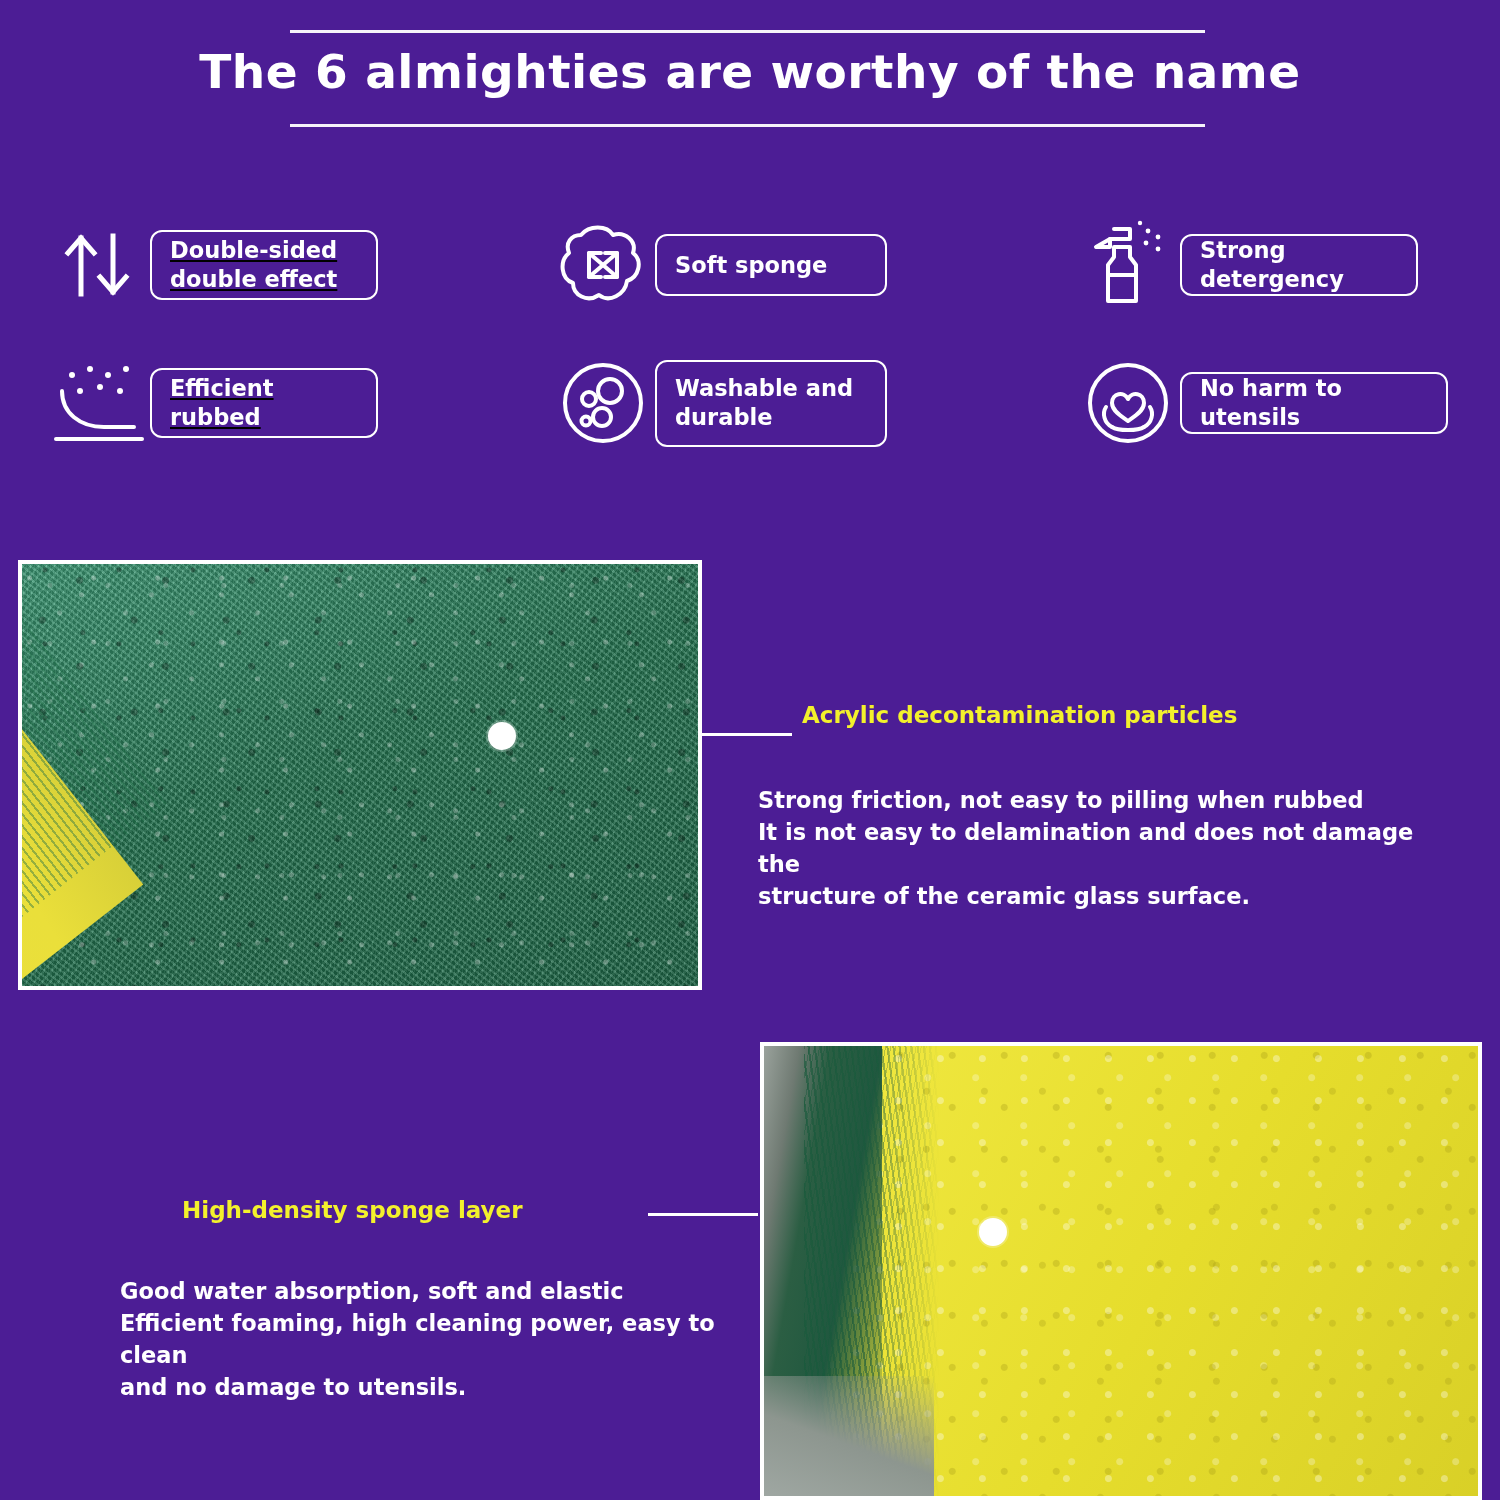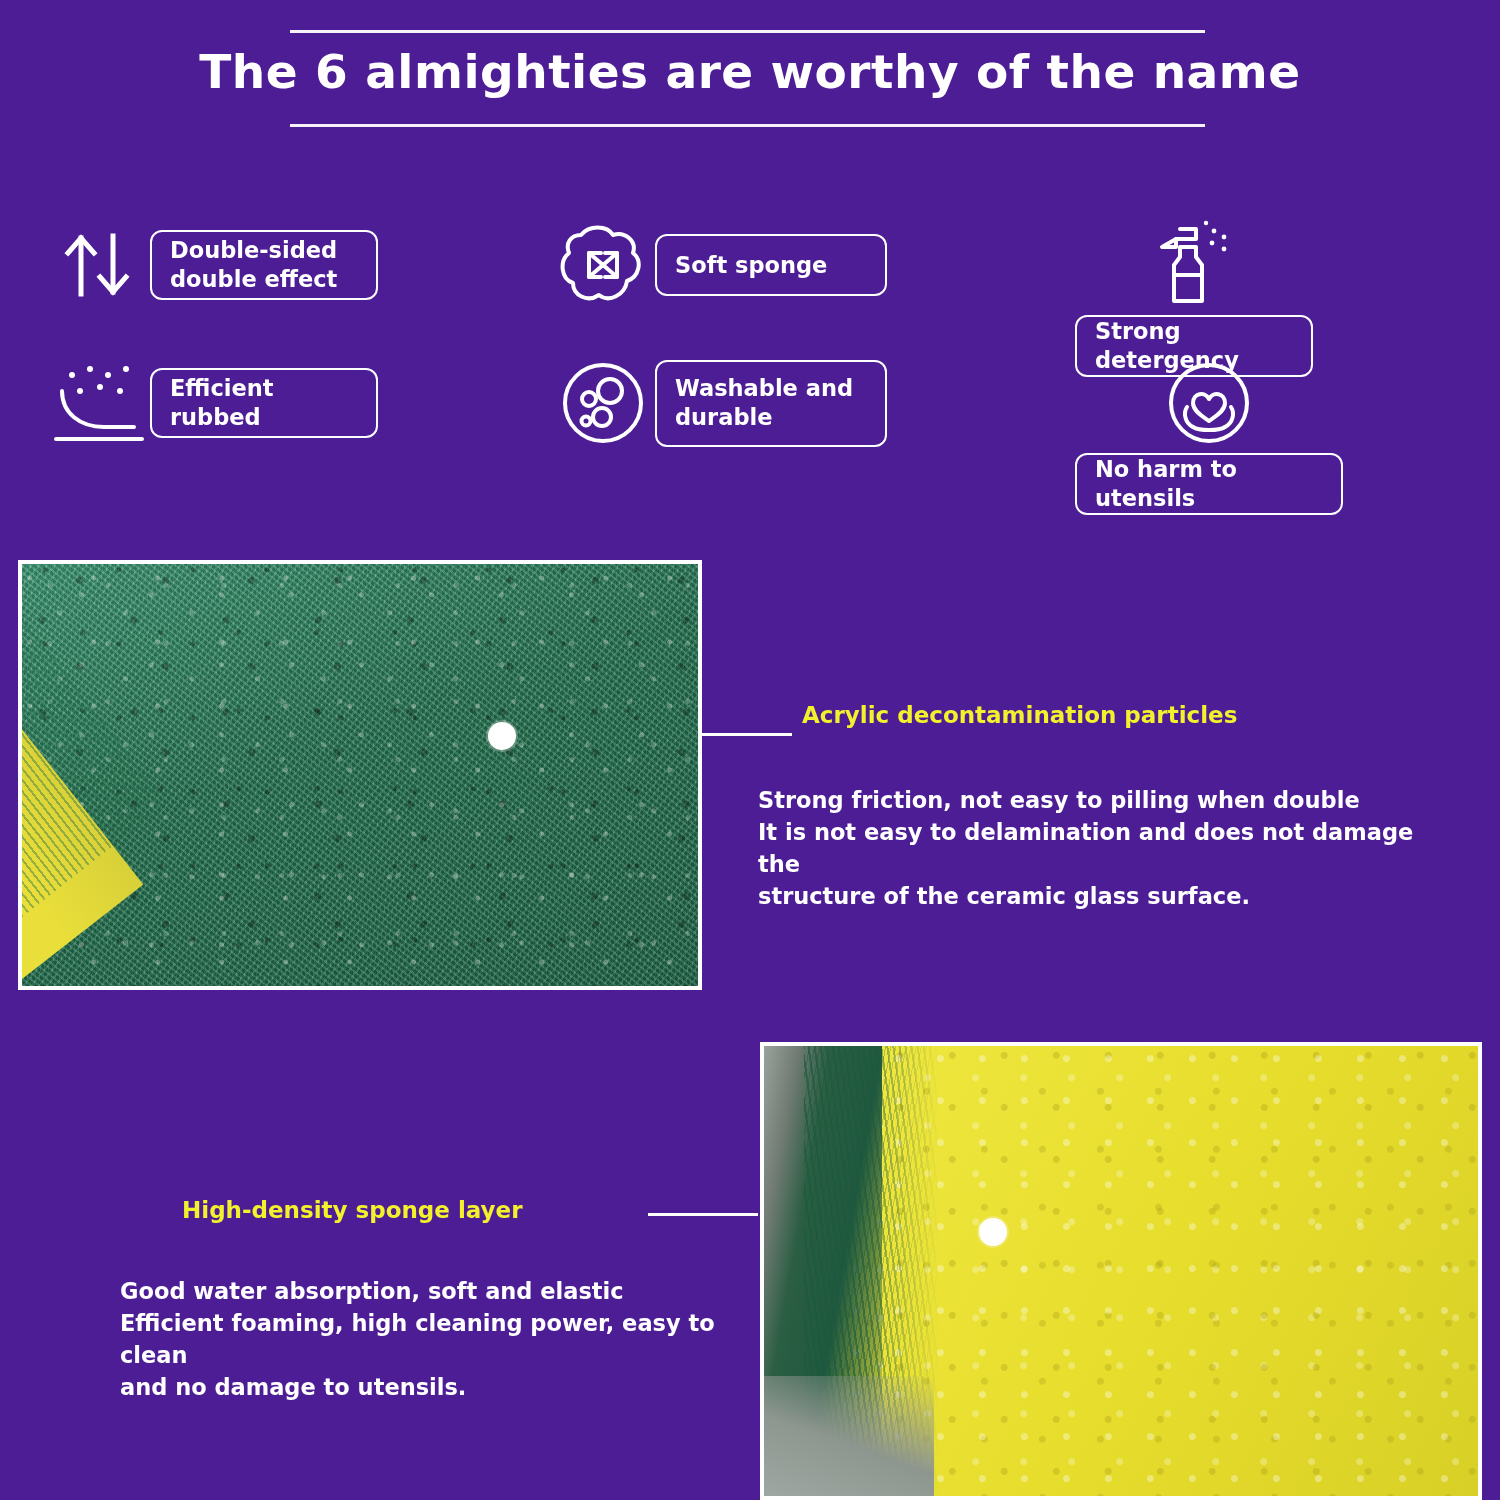--- a/index.html
+++ b/index.html
@@ -79,23 +79,23 @@
     padding: 12px 18px;
     text-align: left;
     white-space: pre-line;
     font-family: "DejaVu Sans", sans-serif;
     box-sizing: border-box;
     display: flex;
     align-items: center;
   }
 
   
-  .c1 { left: 45px; }
+  .c1 { left: 45px; text-decoration: underline; }
   .c2 { left: 550px; }
-  .c3 { left: 1075px; flex-direction: column; }
+  .c3 { left: 1075px; }
   .r1 { top: 20px; }
   .r2 { top: 158px; }
 
   .pill.w1 { width: 228px; height: 70px; }
   .pill.w2 { width: 232px; height: 62px; }
   .pill.w3 { width: 238px; height: 62px; }
   .pill.w4 { width: 228px; height: 70px; }
   .pill.w5 { width: 232px; height: 87px; }
   .pill.w6 { width: 268px; height: 62px; }
 
@@ -346,21 +346,21 @@
 
   <div class="photo photo-top">
     <div class="scour"></div>
     <div class="yellow-edge"></div>
     <div class="fuzz"></div>
     <div class="dot" style="left:466px; top:158px;"></div>
   </div>
 
   <div class="leader" style="left:702px; top:733px; width:90px;"></div>
   <div class="callout-title" style="left:802px; top:702px;">Acrylic decontamination particles</div>
-  <div class="callout-body" style="left:758px; top:785px; width:700px;">Strong friction, not easy to pilling when double
+  <div class="callout-body" style="left:758px; top:785px; width:700px;">Strong friction, not easy to pilling when rubbed
 It is not easy to delamination and does not damage the
 structure of the ceramic glass surface.</div>
 
   <div class="photo photo-bottom">
     <div class="sponge"></div>
     <div class="sponge-green-edge"></div>
     <div class="sponge-green-fuzz"></div>
     <div class="sponge-grey-bottom"></div>
     <div class="dot" style="left:215px; top:172px;"></div>
   </div>

